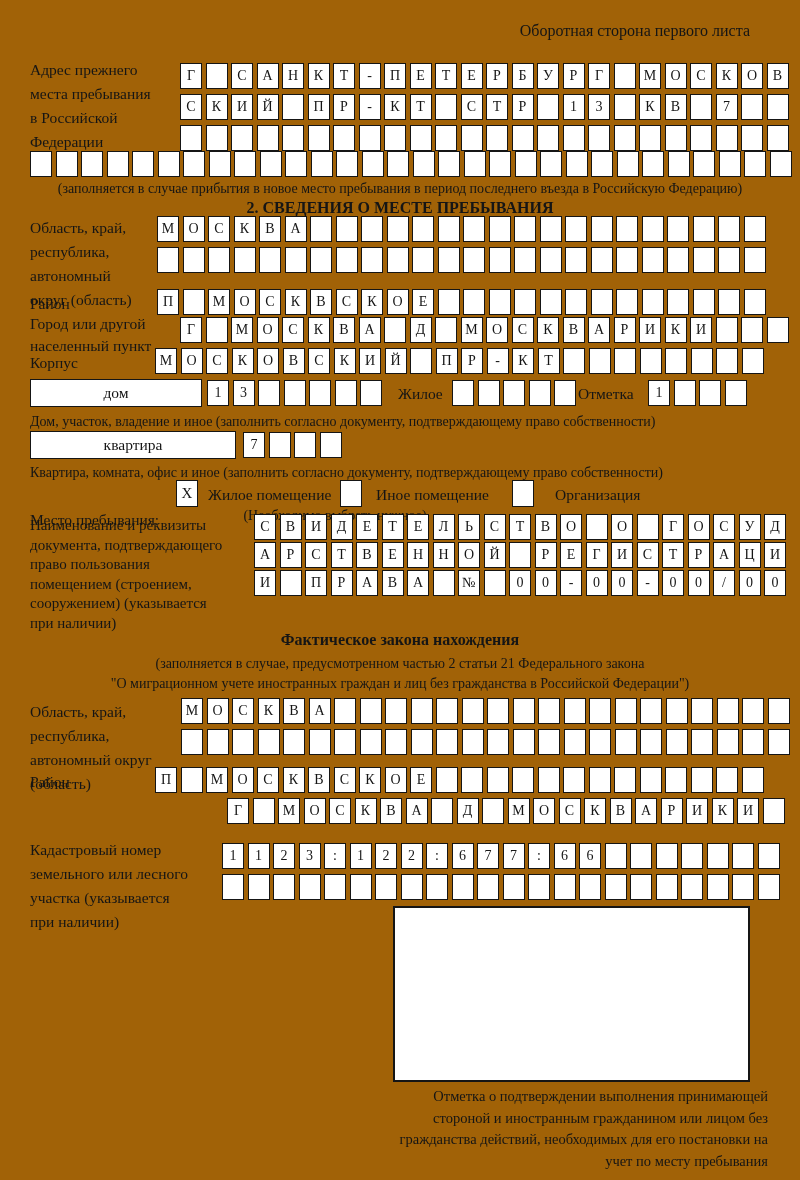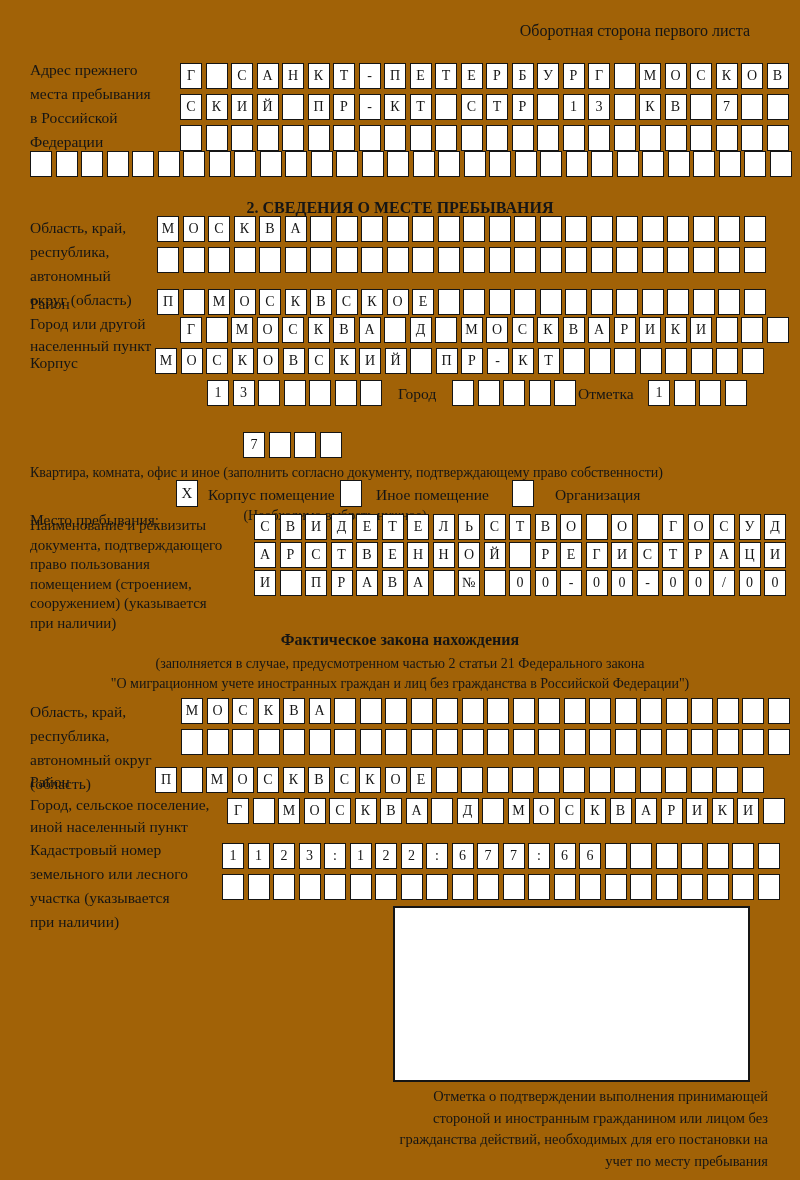--- a/index.html
+++ b/index.html
@@ -145,20 +145,21 @@
       <span class="cell"></span>
       <span class="cell"></span>
       <span class="cell"></span>
       <span class="cell"></span>
       <span class="cell"></span>
       <span class="cell"></span>
       <span class="cell"></span>
       <span class="cell"></span>
       <span class="cell"></span>
     </div>
+  <div class="note center" style="top:180px">(заполняется в случае прибытия в новое место пребывания в период последнего въезда в Российскую Федерацию)</div>
 
   <div class="title center" style="top:199px">2. СВЕДЕНИЯ О МЕСТЕ ПРЕБЫВАНИЯ</div>
 
   <div class="lbl" style="left:30px;top:216px;width:125px">Область, край,
 республика,
 автономный
 округ (область)</div>
   <div class="cells" style="left:157px;top:216px">
       <span class="cell">М</span>
       <span class="cell">О</span>
@@ -290,56 +291,59 @@
       <span class="cell"></span>
       <span class="cell"></span>
       <span class="cell"></span>
       <span class="cell"></span>
       <span class="cell"></span>
       <span class="cell"></span>
       <span class="cell"></span>
       <span class="cell"></span>
     </div>
 
+  <div class="wbox" style="left:30px;top:379px;width:172px">дом</div>
   <div class="cells" style="left:207px;top:380px">
       <span class="cell">1</span>
       <span class="cell">3</span>
       <span class="cell"></span>
       <span class="cell"></span>
       <span class="cell"></span>
       <span class="cell"></span>
       <span class="cell"></span>
     </div>
-  <div class="lbl" style="left:398px;top:382px">Город</div>
+  <div class="lbl" style="left:398px;top:382px">Жилое</div>
   <div class="cells" style="left:452px;top:380px">
       <span class="cell"></span>
       <span class="cell"></span>
       <span class="cell"></span>
       <span class="cell"></span>
       <span class="cell"></span>
     </div>
   <div class="lbl" style="left:578px;top:382px">Отметка</div>
   <div class="cells" style="left:648px;top:380px">
       <span class="cell">1</span>
       <span class="cell"></span>
       <span class="cell"></span>
       <span class="cell"></span>
     </div>
-
+  <div class="note" style="left:30px;top:413px">Дом, участок, владение и иное (заполнить согласно документу, подтверждающему право собственности)</div>
+
+  <div class="wbox" style="left:30px;top:431px;width:206px">квартира</div>
   <div class="cells" style="left:243px;top:432px">
       <span class="cell">7</span>
       <span class="cell"></span>
       <span class="cell"></span>
       <span class="cell"></span>
     </div>
   <div class="note" style="left:30px;top:464px">Квартира, комната, офис и иное (заполнить согласно документу, подтверждающему право собственности)</div>
 
   <div class="lbl" style="left:30px;top:508px">Место пребывания:</div>
   <div class="chk" style="left:176px;top:480px">X</div>
-  <div class="lbl" style="left:208px;top:483px">Корпус помещение</div>
+  <div class="lbl" style="left:208px;top:483px">Жилое помещение</div>
   <div class="chk" style="left:340px;top:480px"></div>
   <div class="lbl" style="left:376px;top:483px">Иное помещение</div>
   <div class="chk" style="left:512px;top:480px"></div>
   <div class="lbl" style="left:555px;top:483px">Организация</div>
   <div class="note" style="left:145px;top:507px;width:380px;text-align:center">(Необходимо выбрать нужное)</div>
 
   <div class="lbl tight" style="left:30px;top:516px;width:225px">Наименование и реквизиты
 документа, подтверждающего
 право пользования
 помещением (строением,
@@ -497,22 +501,20 @@
       <span class="cell"></span>
       <span class="cell"></span>
       <span class="cell"></span>
       <span class="cell"></span>
       <span class="cell"></span>
       <span class="cell"></span>
       <span class="cell"></span>
       <span class="cell"></span>
     </div>
 
-  <div class="lbl two" style="left:30px;top:794px;width:200px">Город, сельское поселение,
-иной населенный пункт</div>
   <div class="cells" style="left:227px;top:798px">
       <span class="cell">Г</span>
       <span class="cell"></span>
       <span class="cell">М</span>
       <span class="cell">О</span>
       <span class="cell">С</span>
       <span class="cell">К</span>
       <span class="cell">В</span>
       <span class="cell">А</span>
       <span class="cell"></span>

